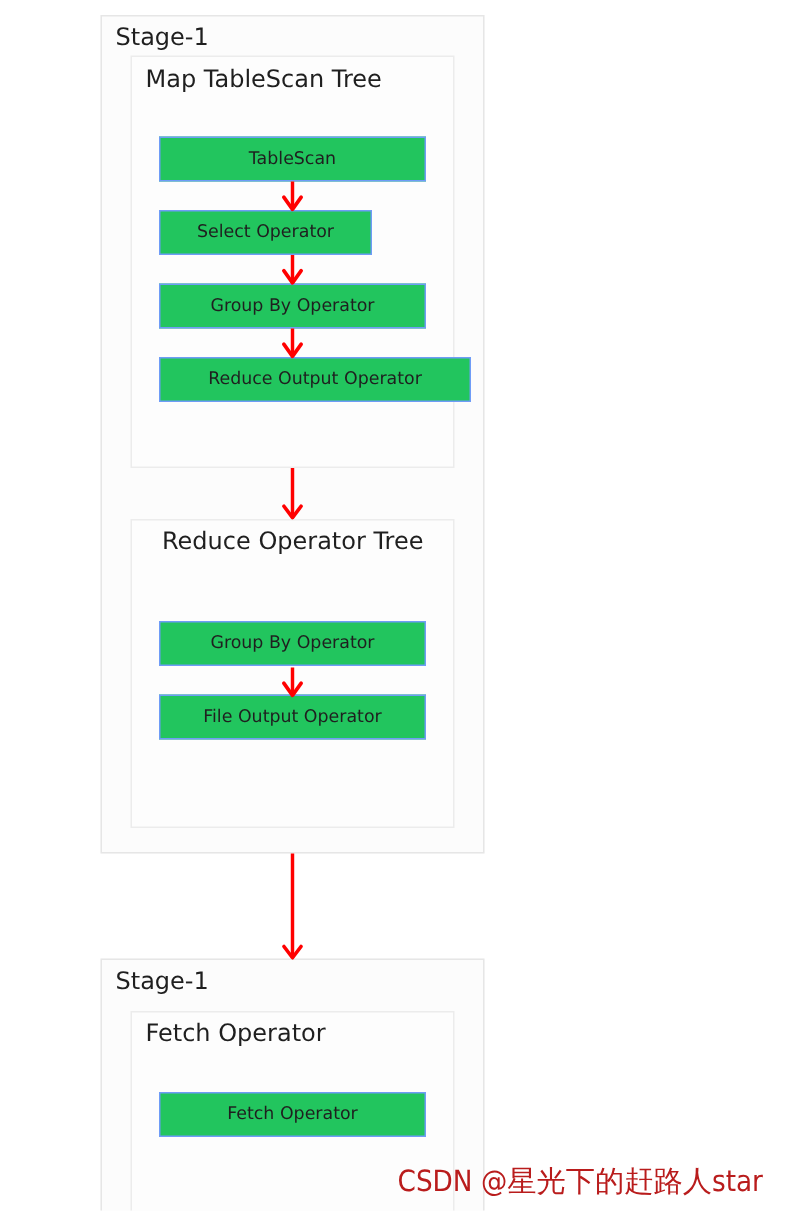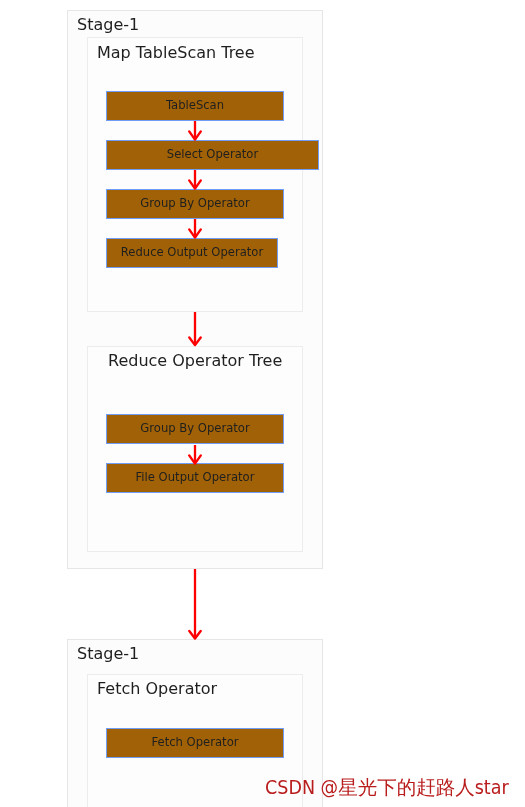--- a/index.html
+++ b/index.html
@@ -2,40 +2,40 @@
 <html><head>
 <meta charset="utf-8">
 <style>
   html,body{margin:0;padding:0;background:#ffffff;}
   body{width:525px;height:807px;position:relative;overflow:hidden;
        font-family:"DejaVu Sans",sans-serif;
        -webkit-font-smoothing:antialiased;will-change:transform;}
   .stage{position:absolute;border:1px solid #e6e6e6;background:#fcfcfc;box-sizing:border-box;}
   .tree{position:absolute;border:1px solid #ececec;background:#fdfdfd;box-sizing:border-box;}
   .lbl{position:absolute;font-size:16px;color:#1f1f1f;line-height:14px;white-space:nowrap;}
-  .opbox{position:absolute;box-sizing:border-box;border:1px solid #6f9cf7;background:#a16207;
+  .opbox{position:absolute;box-sizing:border-box;border:1px solid #6f9cf7;background:#22c55e;
          display:flex;align-items:center;justify-content:center;
          font-size:11.6px;color:#1f1f1f;white-space:nowrap;padding-bottom:2px;}
   .arrow{position:absolute;overflow:visible;}
   .wm{position:absolute;white-space:pre;color:#b91c1c;font-size:19.5px;
       font-family:"DejaVu Sans",sans-serif;font-stretch:condensed;}
 </style>
 </head>
 <body>
 
 <div class="stage" style="left:67px;top:10px;width:256px;height:559px;"></div>
 <div class="lbl" style="left:77px;top:17.5px;">Stage-1</div>
 
 <div class="tree" style="left:87px;top:37px;width:216px;height:275px;"></div>
 <div class="lbl" style="left:97px;top:45.5px;">Map TableScan Tree</div>
 
 <div class="opbox" style="left:106px;top:91px;width:178px;height:30px;">TableScan</div>
-<div class="opbox" style="left:106px;top:140px;width:213px;height:30px;">Select Operator</div>
+<div class="opbox" style="left:106px;top:140px;width:142px;height:30px;">Select Operator</div>
 <div class="opbox" style="left:106px;top:189px;width:178px;height:30px;">Group By Operator</div>
-<div class="opbox" style="left:106px;top:238px;width:172px;height:30px;">Reduce Output Operator</div>
+<div class="opbox" style="left:106px;top:238px;width:208px;height:30px;">Reduce Output Operator</div>
 
 <div class="tree" style="left:87px;top:346px;width:216px;height:206px;"></div>
 <div class="lbl" style="left:108px;top:353.5px;">Reduce Operator Tree</div>
 
 <div class="opbox" style="left:106px;top:414px;width:178px;height:30px;">Group By Operator</div>
 <div class="opbox" style="left:106px;top:463px;width:178px;height:30px;">File Output Operator</div>
 
 <div class="stage" style="left:67px;top:639px;width:256px;height:190px;"></div>
 <div class="lbl" style="left:77px;top:646.5px;">Stage-1</div>
 

